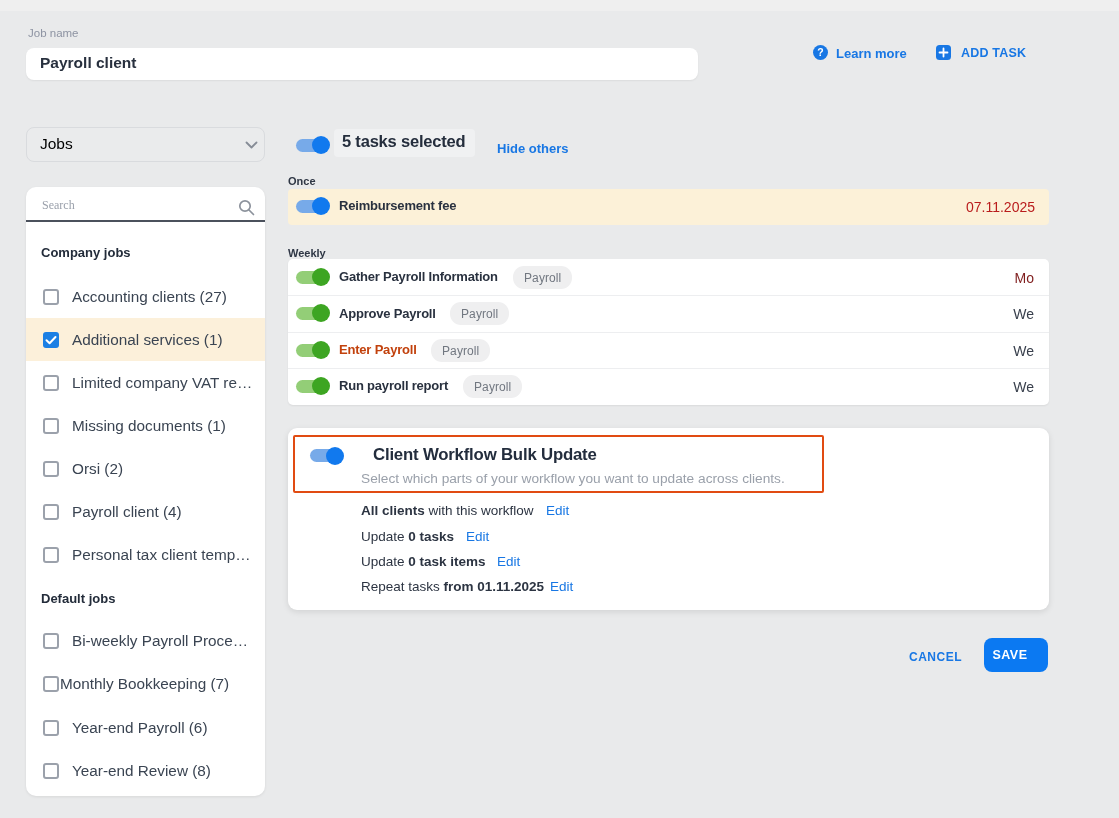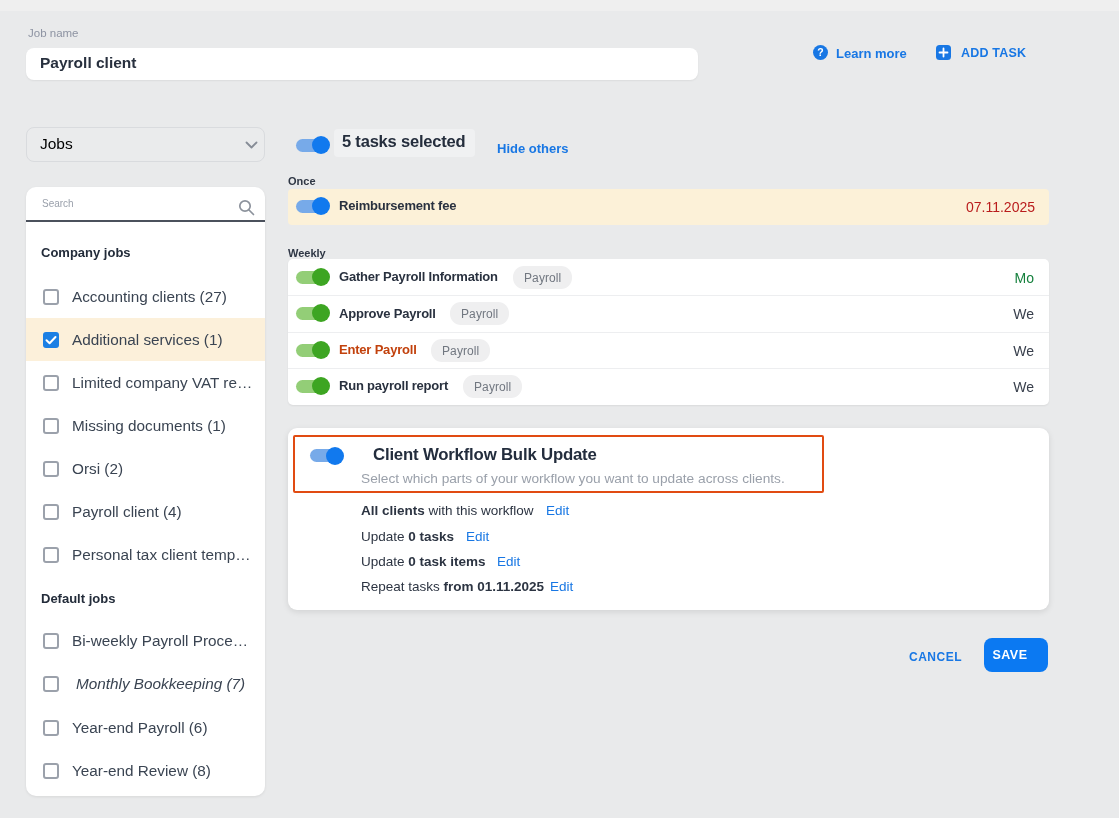--- a/index.html
+++ b/index.html
@@ -41,21 +41,21 @@
 <div class="abs link" style="left:961px;top:46px;font-size:12.5px;font-weight:bold;letter-spacing:0.2px;">ADD TASK</div>
 
 <div class="abs" style="left:26px;top:127px;width:239px;height:35px;background:#eaebec;border:1px solid #d9dbde;border-radius:8px;"></div>
 <div class="abs" style="left:40px;top:135px;font-size:15.5px;color:#000000;">Jobs</div>
 <svg class="abs" style="left:245px;top:141px;" width="13" height="9" viewBox="0 0 13 9">
   <path d="M1.5 1.5 L6.5 6.5 L11.5 1.5" stroke="#868c96" stroke-width="1.8" fill="none" stroke-linecap="round" stroke-linejoin="round"></path>
 </svg>
 
 <div class="abs" style="left:26px;top:187px;width:239px;height:609px;background:#fff;border-radius:10px;box-shadow:0 1px 3px rgba(0,0,0,0.08);"></div>
 
-<div class="abs" style="left:42px;top:198px;font-size:10px;color:#9aa0ab;">Search</div>
+<div class="abs" style="left:42px;top:198px;font-size:12px;color:#9aa0ab;font-family:Liberation Serif, serif;">Search</div>
 <svg class="abs" style="left:238px;top:199px;" width="17" height="17" viewBox="0 0 17 17">
   <circle cx="7" cy="7" r="5.2" stroke="#8c929c" stroke-width="1.7" fill="none"></circle>
   <path d="M11 11 L15.5 15.5" stroke="#8c929c" stroke-width="1.7" stroke-linecap="round"></path>
 </svg>
 <div class="abs" style="left:26px;top:220px;width:239px;height:2px;background:#4b515c;"></div>
 
 <div class="abs" style="left:41px;top:245px;font-size:13px;font-weight:bold;color:#232c3a;">Company jobs</div>
 
 <div class="abs" style="left:26px;top:318px;width:239px;height:43px;background:#fcf0da;"></div>
 
@@ -82,21 +82,21 @@
 
 <div class="cb" style="left:43px;top:547px;"></div>
 <div class="abs rowtext" style="left:72px;top:546px;">Personal tax client temp…</div>
 
 <div class="abs" style="left:41px;top:591px;font-size:13px;font-weight:bold;color:#232c3a;">Default jobs</div>
 
 <div class="cb" style="left:43px;top:633px;"></div>
 <div class="abs rowtext" style="left:72px;top:632px;">Bi-weekly Payroll Proce…</div>
 
 <div class="cb" style="left:43px;top:676px;"></div>
-<div class="abs rowtext" style="left:76px;top:675px;font-style:italic;">Monthly Bookkeeping (7)</div>
+<div class="abs rowtext" style="left:60px;top:675px;">Monthly Bookkeeping (7)</div>
 
 <div class="cb" style="left:43px;top:720px;"></div>
 <div class="abs rowtext" style="left:72px;top:719px;">Year-end Payroll (6)</div>
 
 <div class="cb" style="left:43px;top:763px;"></div>
 <div class="abs rowtext" style="left:72px;top:762px;">Year-end Review (8)</div>
 
 <div class="abs" style="left:334px;top:129px;width:141px;height:28px;background:#f0f1f2;border-radius:4px;"></div>
 <div class="toggle tg-blue" style="left:296px;top:136px;">
     <div class="track"></div>
@@ -121,21 +121,21 @@
 <div class="abs" style="left:288px;top:295px;width:761px;height:1px;background:#edeef0;"></div>
 <div class="abs" style="left:288px;top:331.5px;width:761px;height:1px;background:#edeef0;"></div>
 <div class="abs" style="left:288px;top:368px;width:761px;height:1px;background:#edeef0;"></div>
 
 <div class="toggle tg-green" style="left:296px;top:268px;">
     <div class="track"></div>
     <div class="knob"></div>
   </div>
 <div class="abs" style="left:339px;top:269px;font-size:13px;font-weight:bold;letter-spacing:-0.2px;color:#29313f;">Gather Payroll Information</div>
 <div class="abs pill" style="left:513px;top:266px;">Payroll</div>
-<div class="abs" style="left:1000px;top:270px;width:34px;text-align:right;font-size:14px;color:#15803d;">Mo</div>
+<div class="abs" style="left:1000px;top:270px;width:34px;text-align:right;font-size:14px;color:#7f1d1d;">Mo</div>
 
 <div class="toggle tg-green" style="left:296px;top:304px;">
     <div class="track"></div>
     <div class="knob"></div>
   </div>
 <div class="abs" style="left:339px;top:306px;font-size:13px;font-weight:bold;letter-spacing:-0.2px;color:#29313f;">Approve Payroll</div>
 <div class="abs pill" style="left:450px;top:302px;">Payroll</div>
 <div class="abs" style="left:1000px;top:306px;width:34px;text-align:right;font-size:14px;color:#39404d;">We</div>
 
 <div class="toggle tg-green" style="left:296px;top:341px;">

